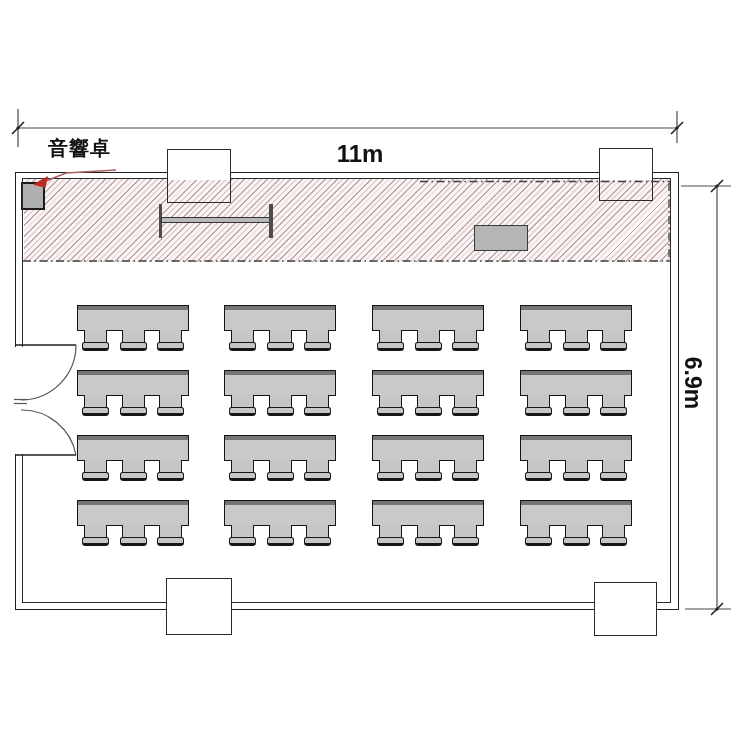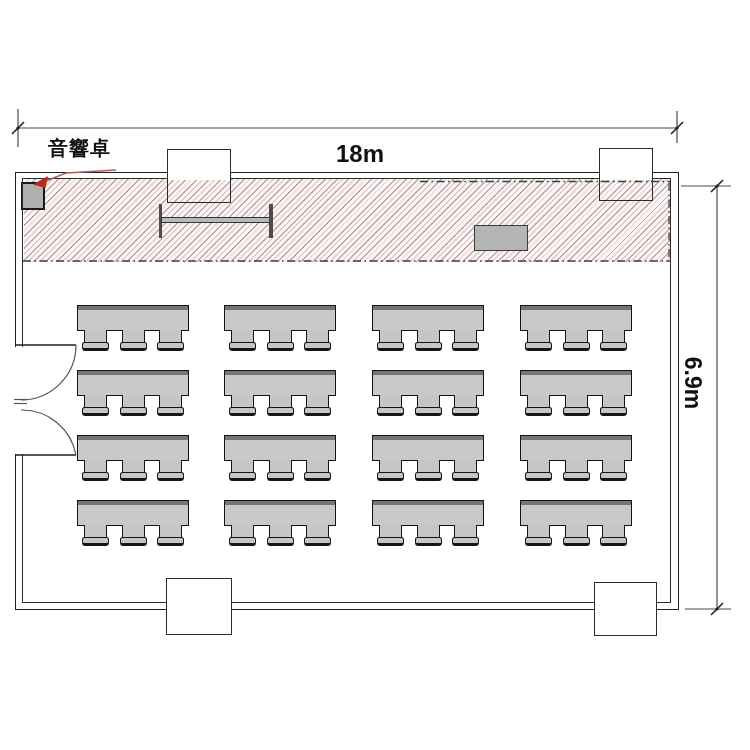--- a/index.html
+++ b/index.html
@@ -395,16 +395,16 @@
       <line x1="14" y1="403.5" x2="27" y2="403.5" stroke="#555" stroke-width="1.2"></line>
     </g>
 
     <g>
       <path d="M116,170 L66,173 L46,181" stroke="#aa5f5b" stroke-width="1.4" fill="none"></path>
       <polygon points="33,184.5 48,176 45.5,188" fill="#bb2a20" stroke="none"></polygon>
     </g>
   </svg>
 
   <div class="lbl lbl-console">音響卓</div>
-  <div class="lbl lbl-width">18m</div>
+  <div class="lbl lbl-width">11m</div>
   <div class="lbl lbl-height">6.9m</div>
 
 </div>
 
 </body></html>

